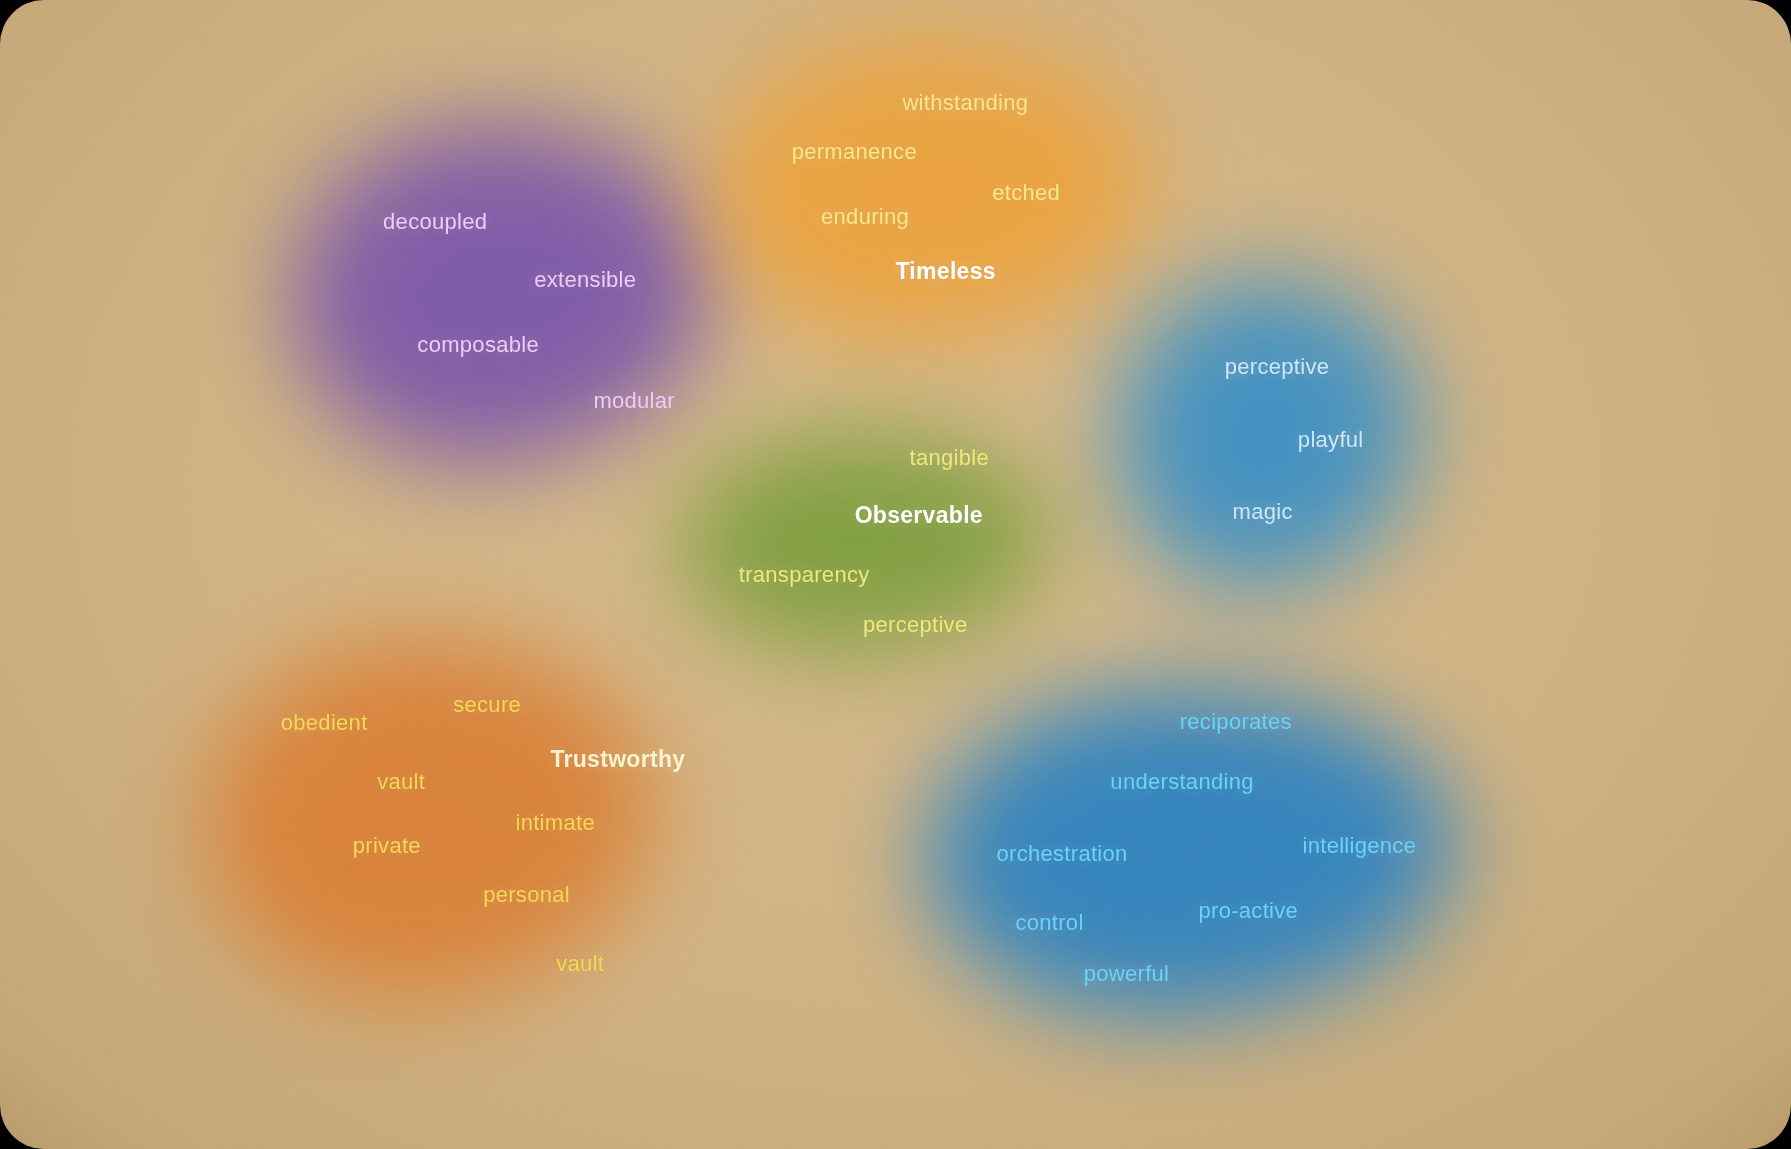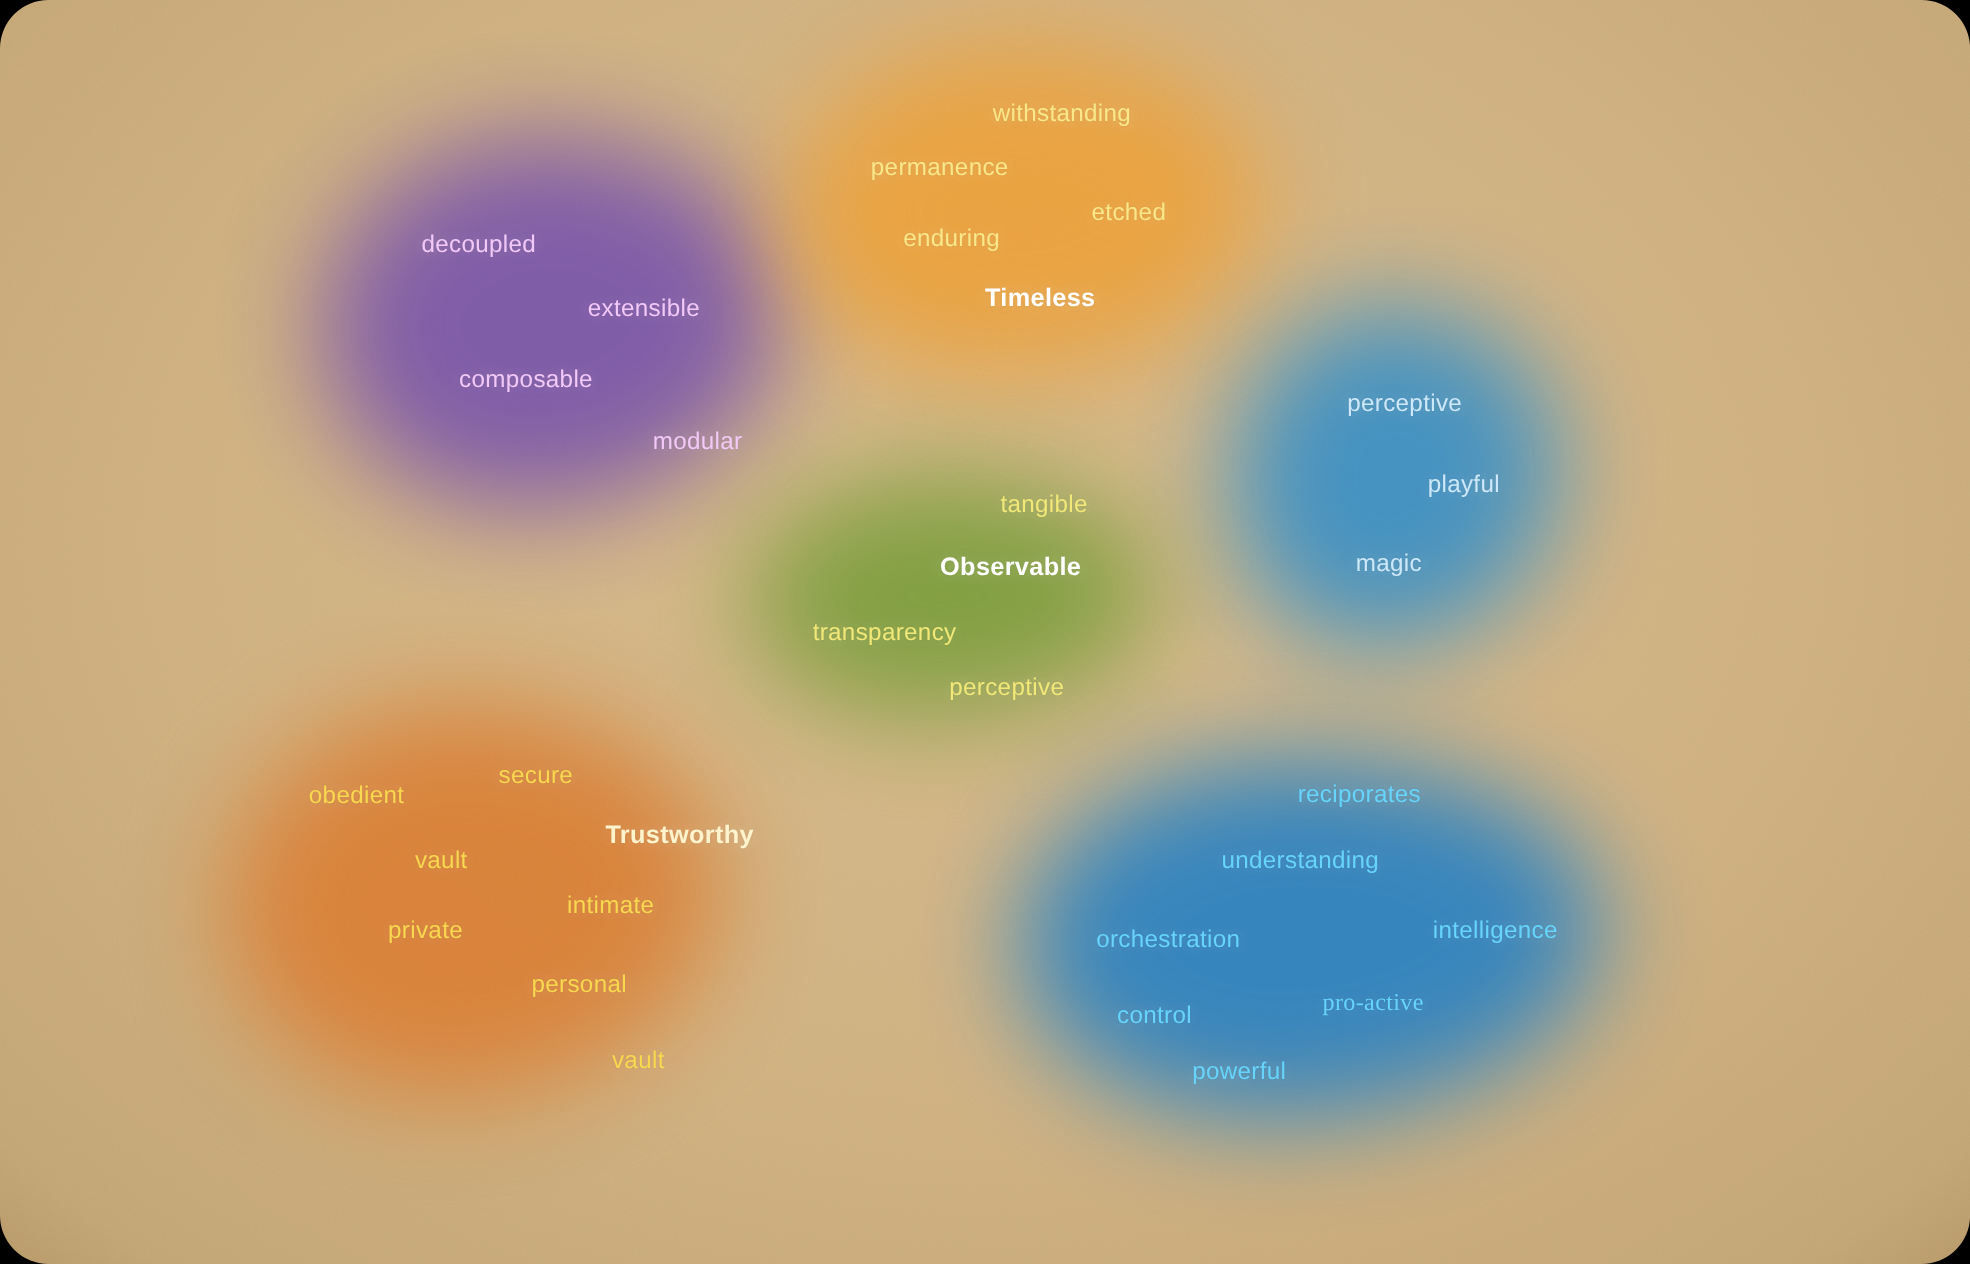--- a/index.html
+++ b/index.html
@@ -92,16 +92,16 @@
       <span class="word" style="left: 22.4%; top: 68.1%; color: rgb(248, 216, 78);">vault</span>
       <span class="word" style="left: 21.6%; top: 73.6%; color: rgb(248, 216, 78);">private</span>
       <span class="word" style="left: 31%; top: 71.6%; color: rgb(248, 216, 78);">intimate</span>
       <span class="word" style="left: 29.4%; top: 77.9%; color: rgb(248, 216, 78);">personal</span>
       <span class="word" style="left: 32.4%; top: 83.9%; color: rgb(248, 216, 78);">vault</span>
       <span class="word" style="left: 69%; top: 62.8%; color: rgb(102, 212, 251);">reciporates</span>
       <span class="word" style="left: 66%; top: 68.1%; color: rgb(102, 212, 251);">understanding</span>
       <span class="word" style="left: 59.3%; top: 74.3%; color: rgb(102, 212, 251);">orchestration</span>
       <span class="word" style="left: 75.9%; top: 73.6%; color: rgb(102, 212, 251);">intelligence</span>
       <span class="word" style="left: 58.6%; top: 80.3%; color: rgb(102, 212, 251);">control</span>
-      <span class="word" style="left: 69.7%; top: 79.3%; color: rgb(102, 212, 251); font-family: Liberation Serif, serif;">pro-active</span>
+      <span class="word" style="left: 69.7%; top: 79.3%; color: rgb(102, 212, 251);">pro-active</span>
       <span class="word" style="left: 62.9%; top: 84.8%; color: rgb(102, 212, 251);">powerful</span>
     </div>
 </div>
 
 </body></html>

